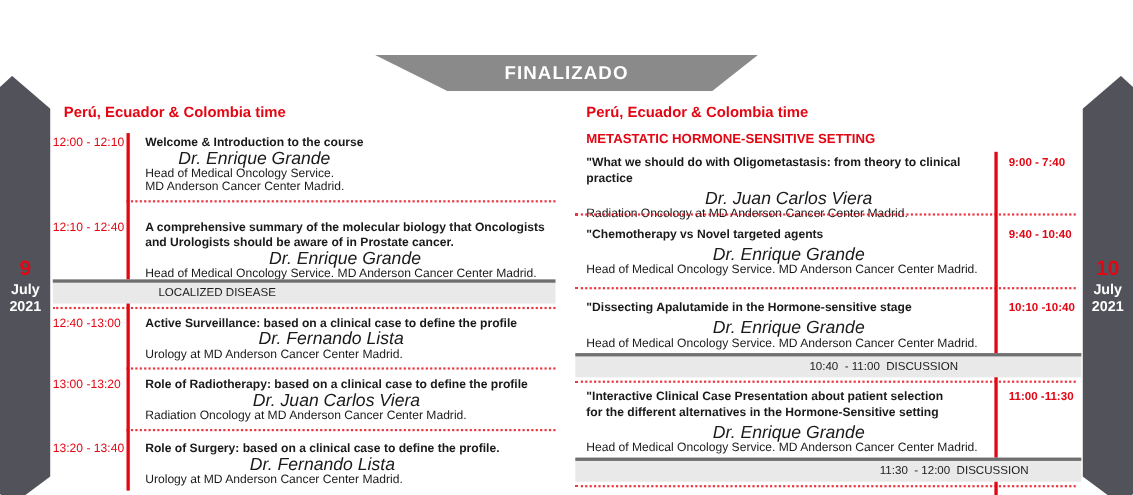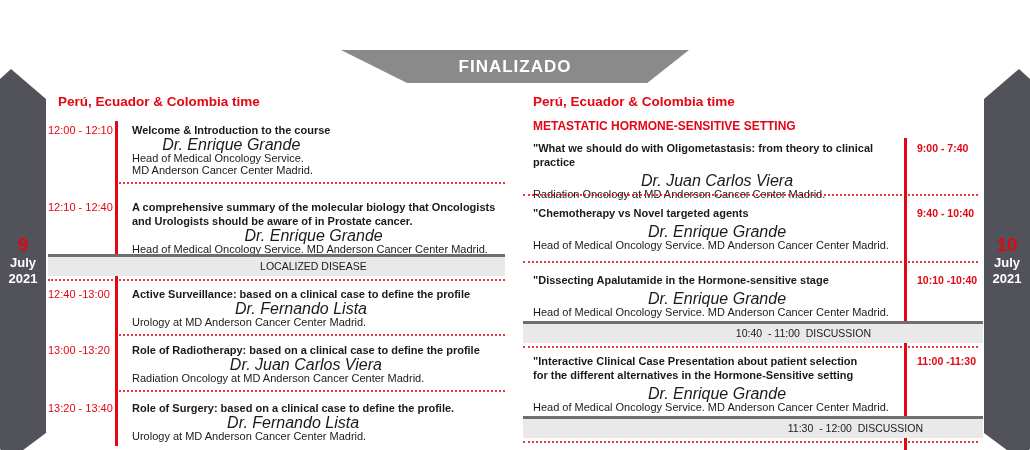--- a/index.html
+++ b/index.html
@@ -51,23 +51,23 @@
 
   .right-s .s-body{margin-left:10px;padding-left:0;width:368px;}
   .right-s .s-title{margin-bottom:6px;}
   .r-time{position:absolute;left:394px;top:1px;color:#e30613;font-weight:bold;font-size:10.5px;white-space:nowrap;}
 
   .section-banner{
     position:absolute;left:0;right:0;height:19px;line-height:19px;
     border-top:3px solid #6f6f6f;background:#e9e9e9;
     font-size:10.5px;color:#1a1a1a;white-space:pre;
   }
-  .banner-localized{top:160px;padding-left:74px;text-align:center;}
+  .banner-localized{top:160px;padding-left:96px;}
   .banner-disc1{top:227px;text-align:right;padding-right:112px;}
-  .banner-disc2{top:322px;text-align:right;padding-right:60px;}
+  .banner-disc2{top:322px;text-align:right;padding-right:48px;}
 
   .dots{position:absolute;height:0;border-top:2px dotted rgba(227,6,19,0.8);}
   .dots-l{left:67px;right:0;}
   .dots-l-full{left:0;right:0;}
   .dots-r{left:0;right:5px;}
 </style>
 </head>
 <body>
 
 <div class="stage">

